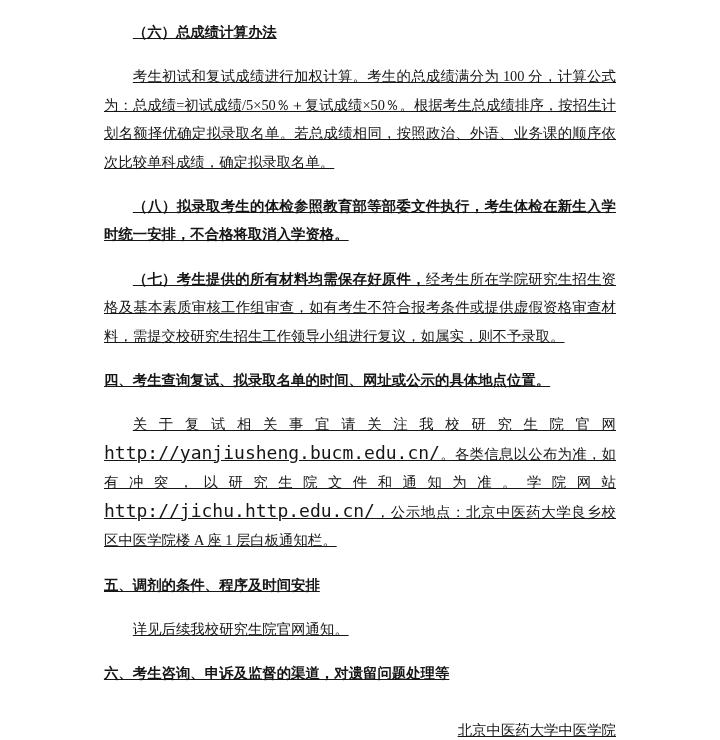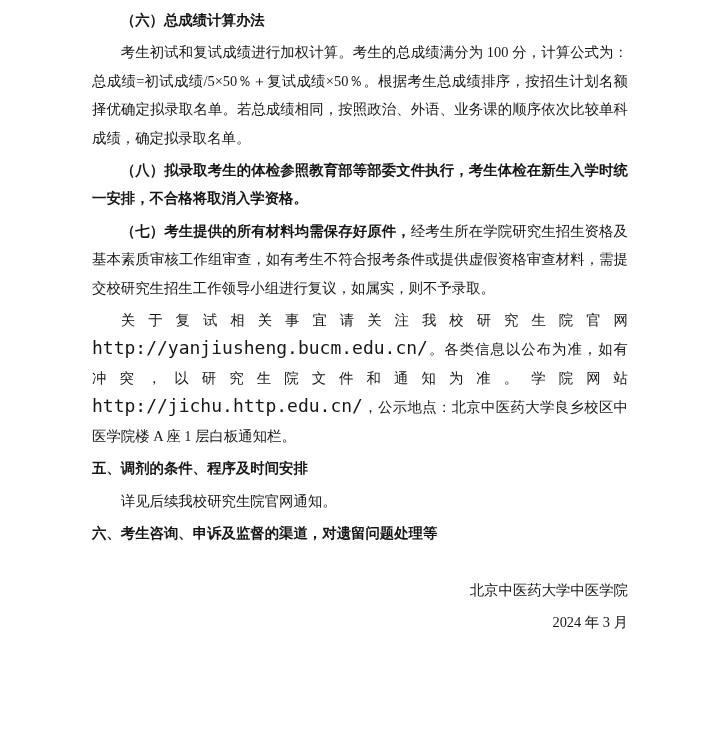--- a/index.html
+++ b/index.html
@@ -14,21 +14,21 @@
     box-sizing: border-box;
     padding: 2px 88px 0 88px;
     background: #ffffff;
     color: #161616;
     font-family: "Liberation Serif", "DejaVu Serif", serif;
     font-size: 14.4px;
     line-height: 28.4px;
     text-align: justify;
     overflow: hidden;
   }
-  p { margin: 4px; padding: 0; }
+  p { margin: 16px; padding: 0; text-decoration: underline; }
   .indent { text-indent: 2em; }
   .bold, .bold * { font-weight: 700; }
   .latin {
     font-family: "DejaVu Sans Mono", monospace;
     font-size: 18px;
     white-space: nowrap;
   }
   .signature {
     text-align: right;
     margin-top: 28.4px;
@@ -41,20 +41,21 @@
 <div class="page">
 
   <p class="indent bold">（六）总成绩计算办法</p>
 
   <p class="indent">考生初试和复试成绩进行加权计算。考生的总成绩满分为 100 分，计算公式为：总成绩=初试成绩/5×50％＋复试成绩×50％。根据考生总成绩排序，按招生计划名额择优确定拟录取名单。若总成绩相同，按照政治、外语、业务课的顺序依次比较单科成绩，确定拟录取名单。</p>
 
   <p class="indent bold">（八）拟录取考生的体检参照教育部等部委文件执行，考生体检在新生入学时统一安排，不合格将取消入学资格。</p>
 
   <p class="indent"><span class="bold">（七）考生提供的所有材料均需保存好原件，</span><span>经考生所在学院研究生招生资格及基本素质审核工作组审查，如有考生不符合报考条件或提供虚假资格审查材料，需提交校研究生招生工作领导小组进行复议，如属实，则不予录取。</span></p>
 
+  <p class="bold">四、考生查询复试、拟录取名单的时间、网址或公示的具体地点位置。</p>
 
   <p class="indent"><span>关于复试相关事宜请关注我校研究生院官网 </span><span class="latin">http://yanjiusheng.bucm.edu.cn/</span><span>。各类信息以公布为准，如有冲突，以研究生院文件和通知为准。学院网站 </span><span class="latin">http://jichu.http.edu.cn/</span><span>，公示地点：北京中医药大学良乡校区中医学院楼 A 座 1 层白板通知栏。</span></p>
 
   <p class="bold">五、调剂的条件、程序及时间安排</p>
 
   <p class="indent">详见后续我校研究生院官网通知。</p>
 
   <p class="bold">六、考生咨询、申诉及监督的渠道，对遗留问题处理等</p>
 
 

